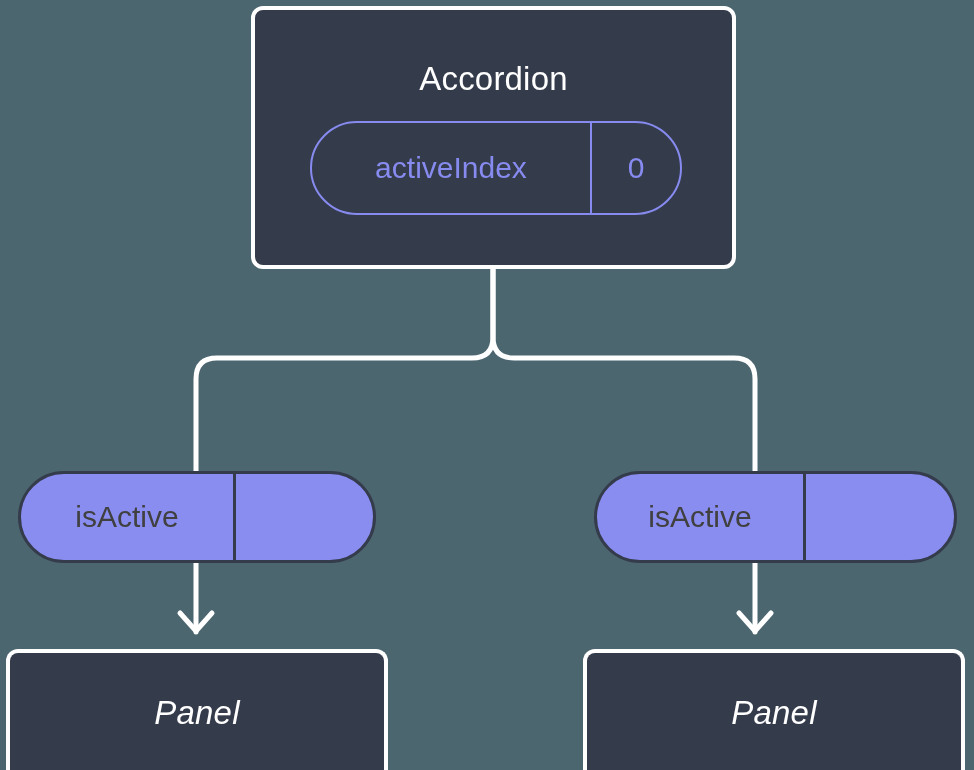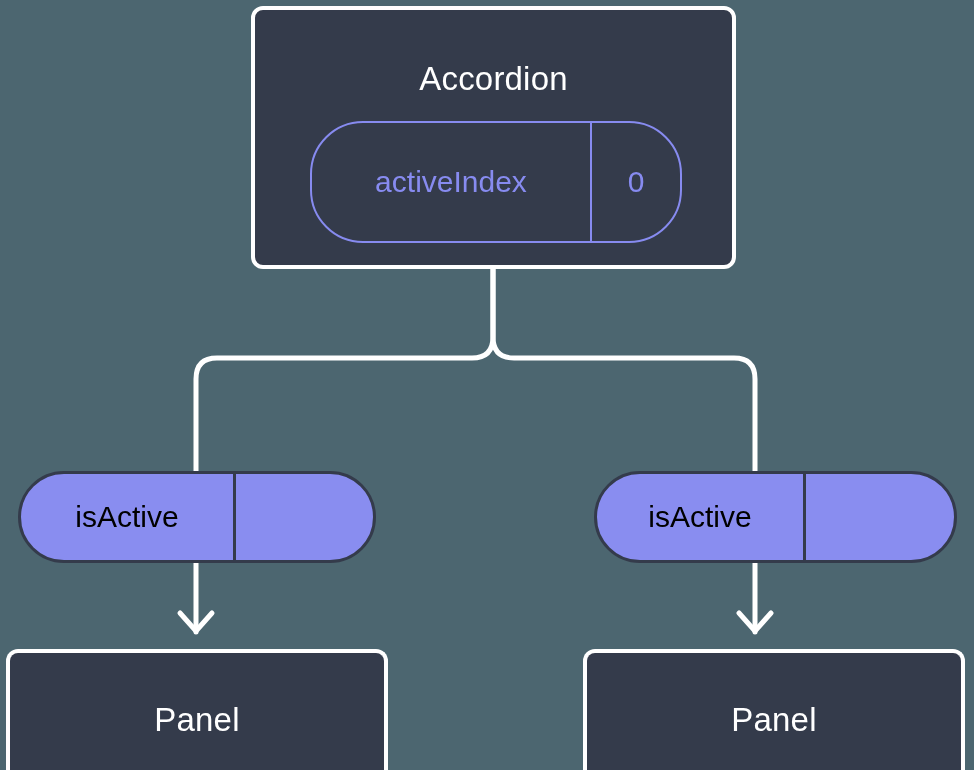--- a/index.html
+++ b/index.html
@@ -69,30 +69,31 @@
     color: #ffffff;
     font-size: 33px;
     font-weight: 400;
     letter-spacing: 0.2px;
     white-space: nowrap;
   }
   #accordion-node .node-title {
     top: 50px;
   }
   .panel-title {
-    top: 48px;
+    top: 41px;
+    font-style: italic;
   }
 
   
   .pill-outline {
     position: absolute;
     left: 55px;
     top: 111px;
     width: 372px;
-    height: 122px;
+    height: 94px;
     box-sizing: border-box;
     display: flex;
     align-items: stretch;
     background: transparent;
     border: 2px solid #878bf0;
     border-radius: 53px;
   }
   .pill-outline .pill-key,
   .pill-outline .pill-val {
     display: flex;
@@ -131,21 +132,21 @@
     left: 594px;
     top: 471px;
     width: 363px;
     height: 92px;
   }
   .pill-filled .pill-key,
   .pill-filled .pill-val {
     display: flex;
     align-items: center;
     justify-content: center;
-    color: #000000;
+    color: #404040;
     font-size: 30px;
     white-space: nowrap;
   }
   #pill-left .pill-key  { flex: 0 0 212px; border-right: 3px solid #343b4b; }
   #pill-left .pill-val  { flex: 1 1 auto; }
   #pill-right .pill-key { flex: 0 0 206px; border-right: 3px solid #343b4b; }
   #pill-right .pill-val { flex: 1 1 auto; }
 </style>
 </head>
 <body>

